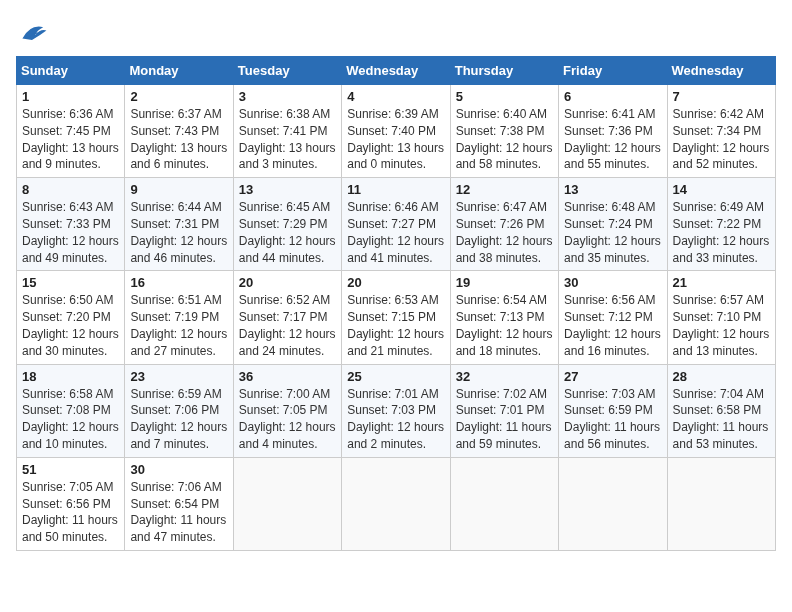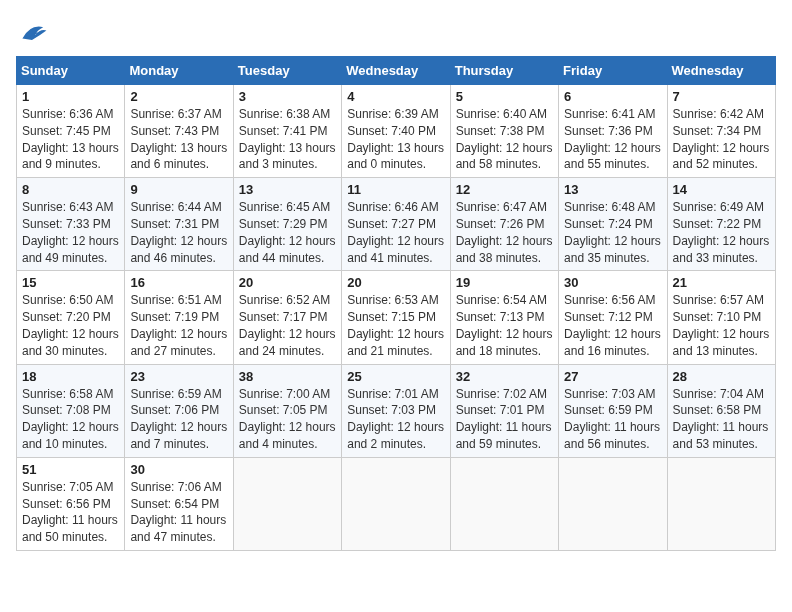--- a/index.html
+++ b/index.html
@@ -292,21 +292,21 @@
       </td>
         <td>
         <span class="day-number">23</span>
         <div class="day-info">
           Sunrise: 6:59 AM<br>
           Sunset: 7:06 PM<br>
           Daylight: 12 hours and 7 minutes.
         </div>
       </td>
         <td>
-        <span class="day-number">38</span>
+        <span class="day-number">36</span>
         <div class="day-info">
           Sunrise: 7:00 AM<br>
           Sunset: 7:05 PM<br>
           Daylight: 12 hours and 4 minutes.
         </div>
       </td>
         <td>
         <span class="day-number">25</span>
         <div class="day-info">
           Sunrise: 7:01 AM<br>

